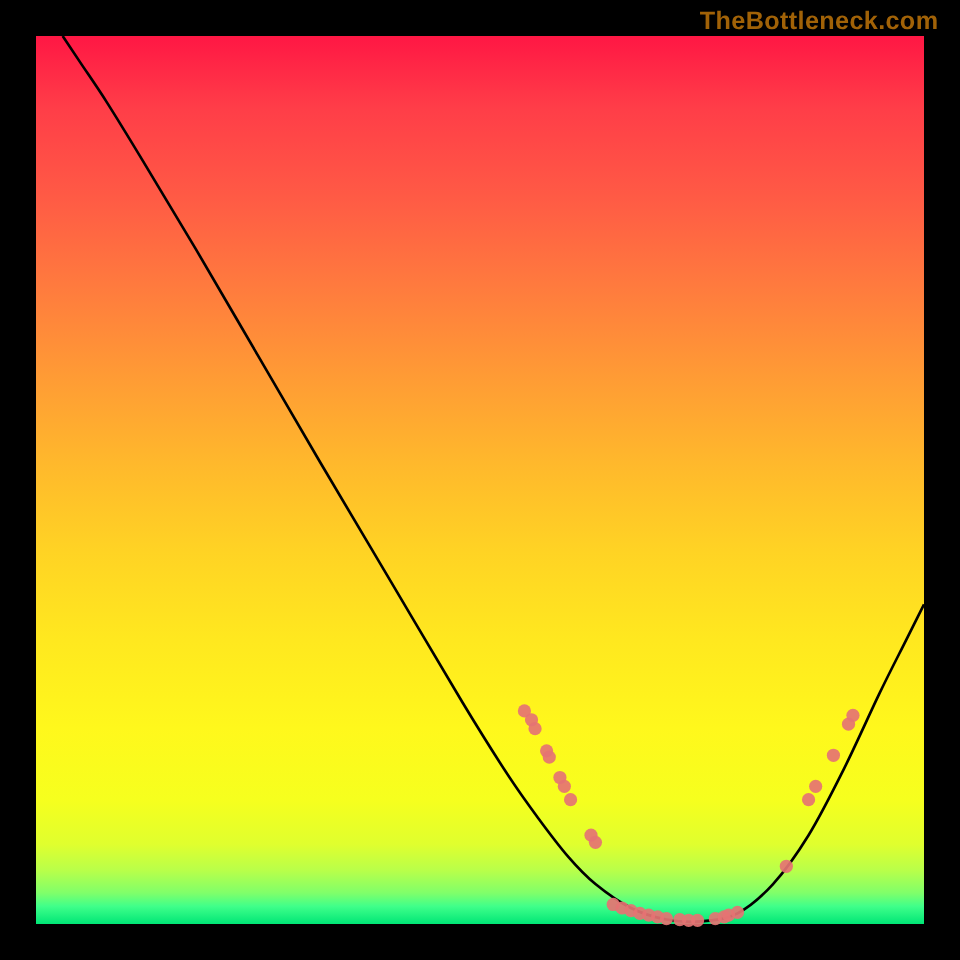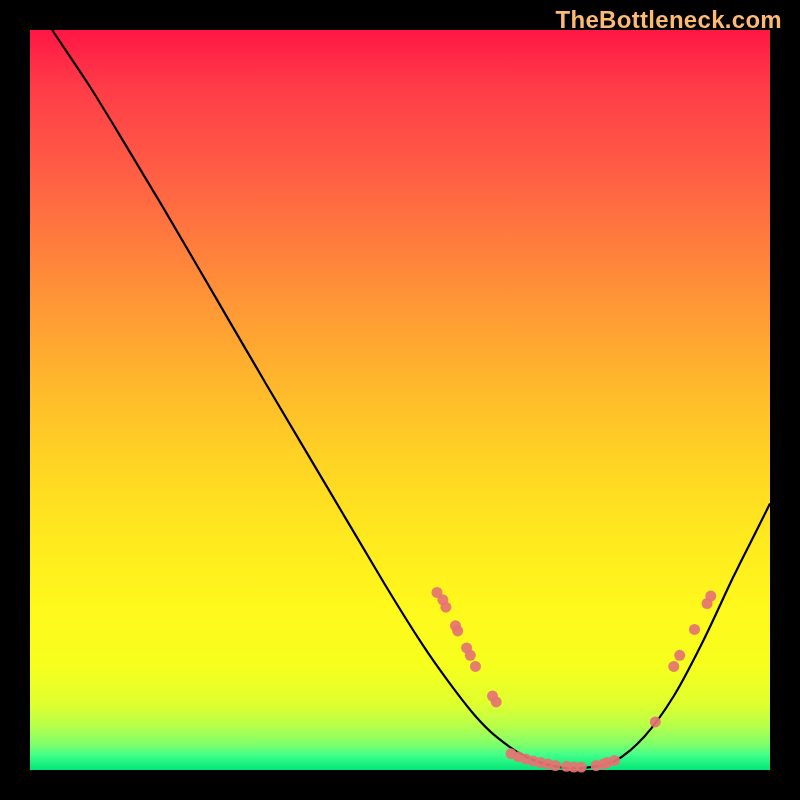--- a/index.html
+++ b/index.html
@@ -8,22 +8,22 @@
     height: 800px;
     background: #000;
     position: relative;
     font-family: Arial, sans-serif;
     overflow: hidden;
   }
   .watermark {
     position: absolute;
     top: 6px;
     right: 18px;
-    color: #fdba74;
-    font-size: 24px;
+    color: #a16207;
+    font-size: 21px;
     font-weight: bold;
     letter-spacing: 0.3px;
     text-align: center;
   }
   .plot-area {
     position: absolute;
     left: 30px;
     top: 30px;
     width: 740px;
     height: 740px;

